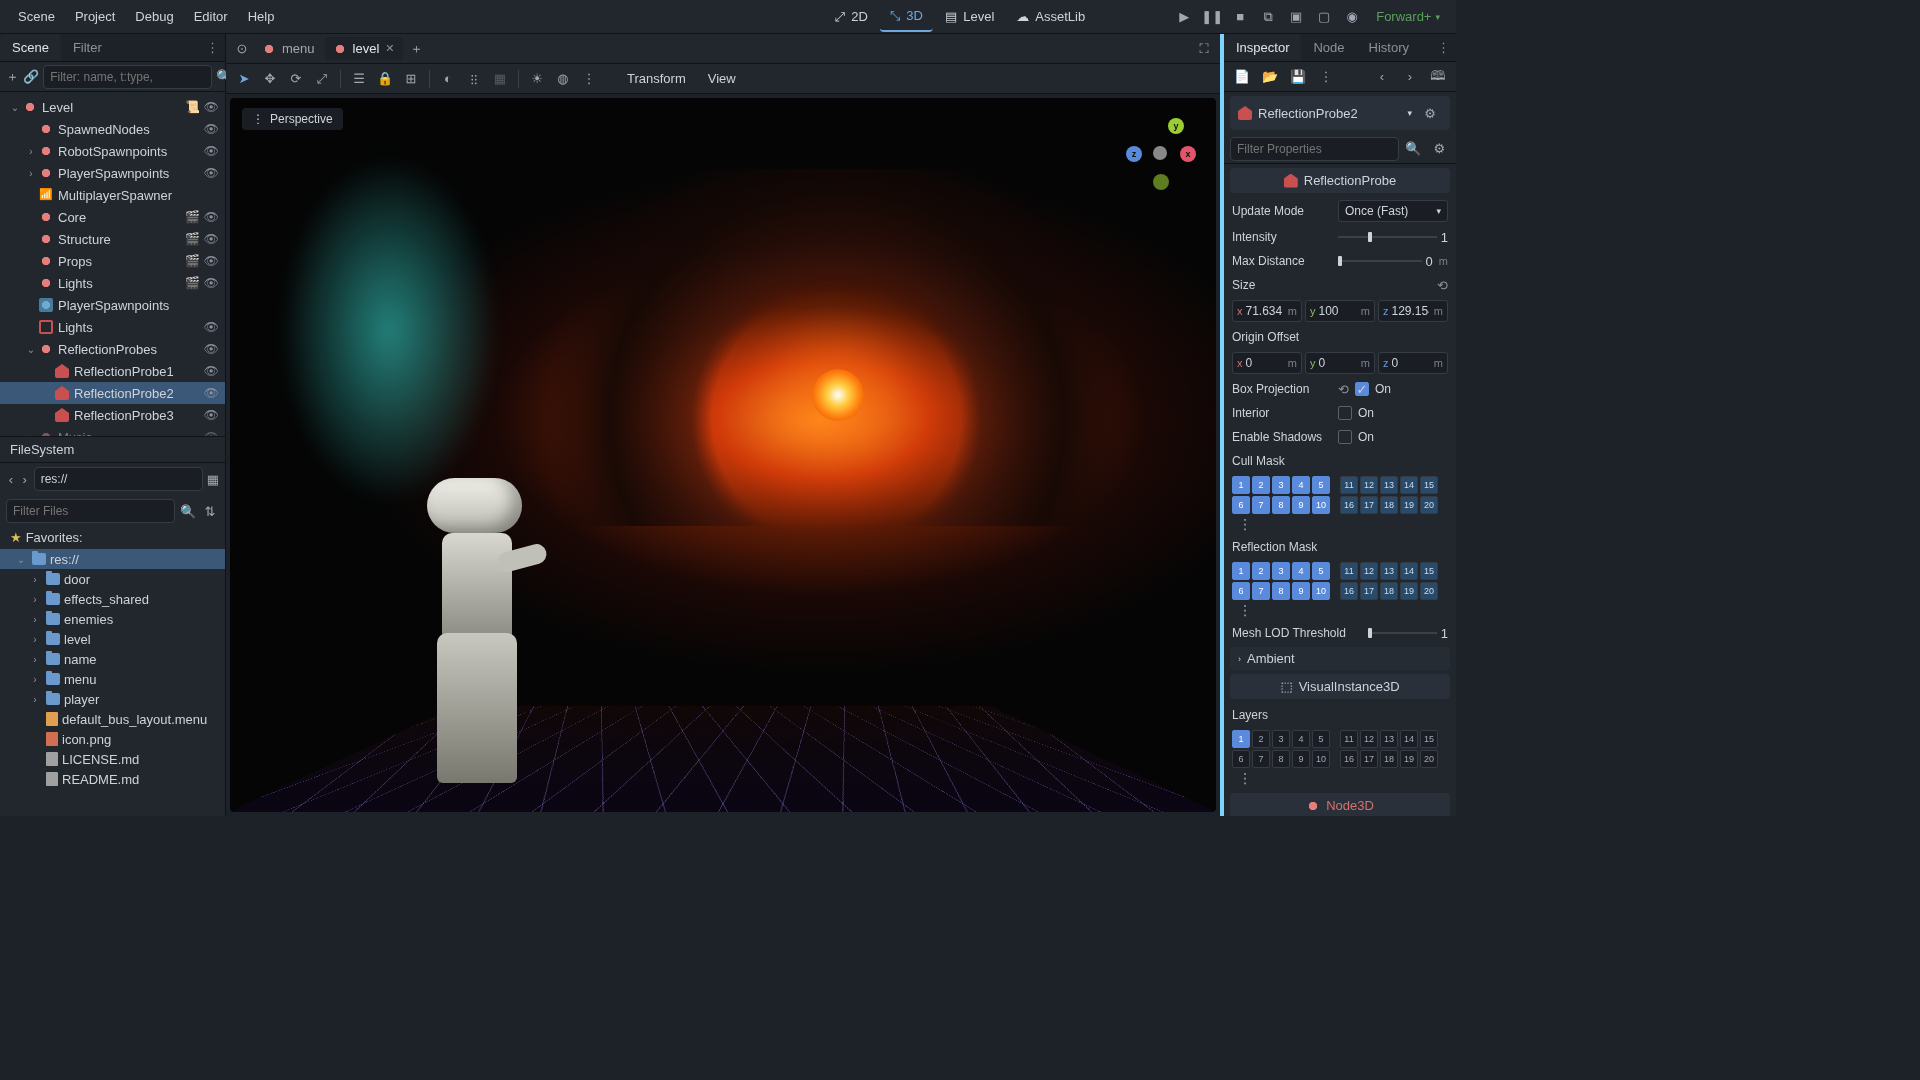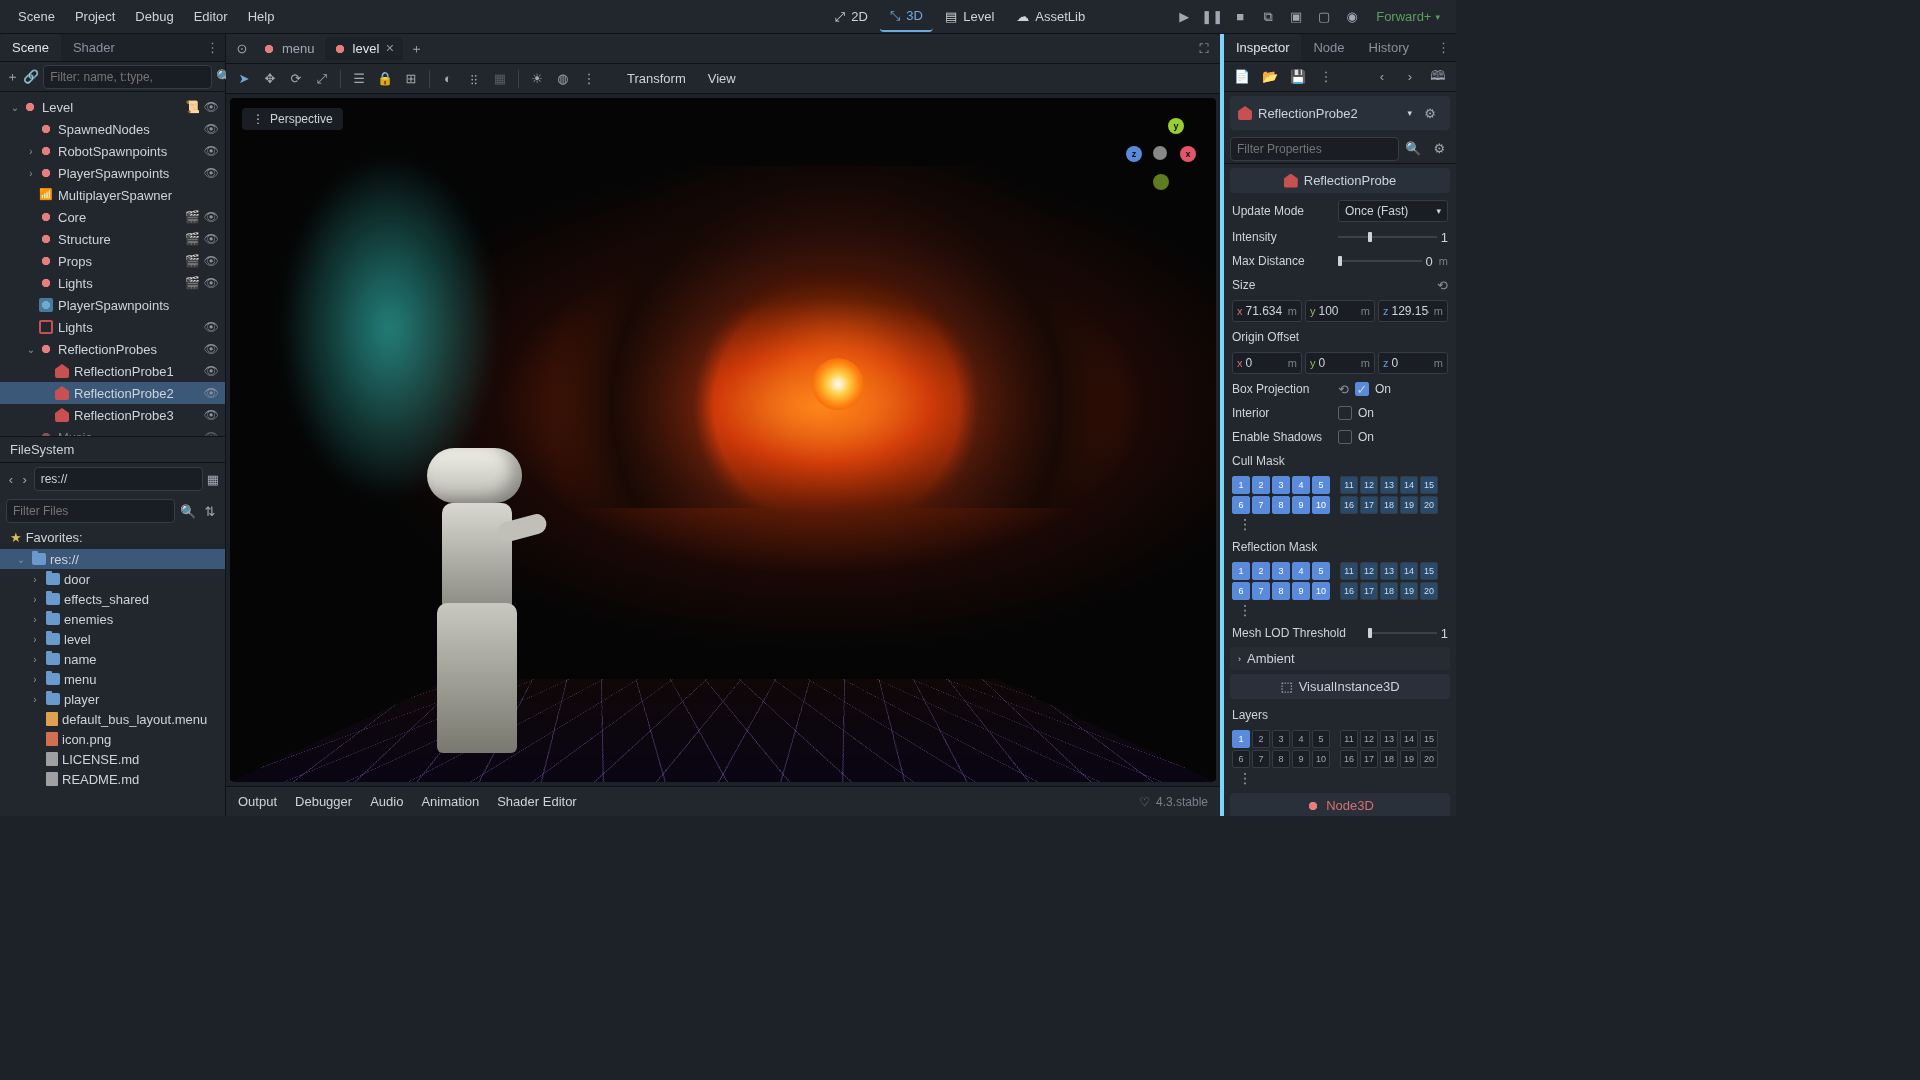--- a/index.html
+++ b/index.html
@@ -146,21 +146,21 @@
         <span style="font-size:9px">▾</span>
       </div>
   </div>
 </div>
 
 <div class="main">
 
 <div class="left-panel">
   <div class="dock-tabs">
     <div class="dock-tab active">Scene</div>
-    <div class="dock-tab">Shader</div>
+    <div class="dock-tab">Filter</div>
     <div class="dock-opts">⋮</div>
   </div>
   <div class="toolbar-row">
     <div class="icon-btn">＋</div>
     <div class="icon-btn">🔗</div>
     <input class="filter-input" placeholder="Filter: name, t:type," style="">
     <div class="icon-btn">🔍</div>
     <div class="icon-btn">⋮</div>
   </div>
   <div class="scene-tree" id="scene-tree">
@@ -489,31 +489,20 @@
           <span>Perspective</span>
         </div>
     <div class="gizmo">
       <div class="gizmo-axis gz-y">y</div>
       <div class="gizmo-axis gz-z">z</div>
       <div class="gizmo-axis gz-c"></div>
       <div class="gizmo-axis gz-x">x</div>
       <div class="gizmo-axis gz-b"></div>
     </div>
   </div>
-  <div class="bottom-bar">
-    <div class="bottom-tab">Output</div>
-    <div class="bottom-tab">Debugger</div>
-    <div class="bottom-tab">Audio</div>
-    <div class="bottom-tab">Animation</div>
-    <div class="bottom-tab">Shader Editor</div>
-    <div class="bottom-right">
-          <span>♡</span>
-          <span>4.3.stable</span>
-        </div>
-  </div>
 </div>
 
 <div class="right-panel">
   <div class="dock-tabs">
     <div class="dock-tab active">Inspector</div>
     <div class="dock-tab">Node</div>
     <div class="dock-tab">History</div>
     <div class="dock-opts">⋮</div>
   </div>
   <div class="toolbar-row">

